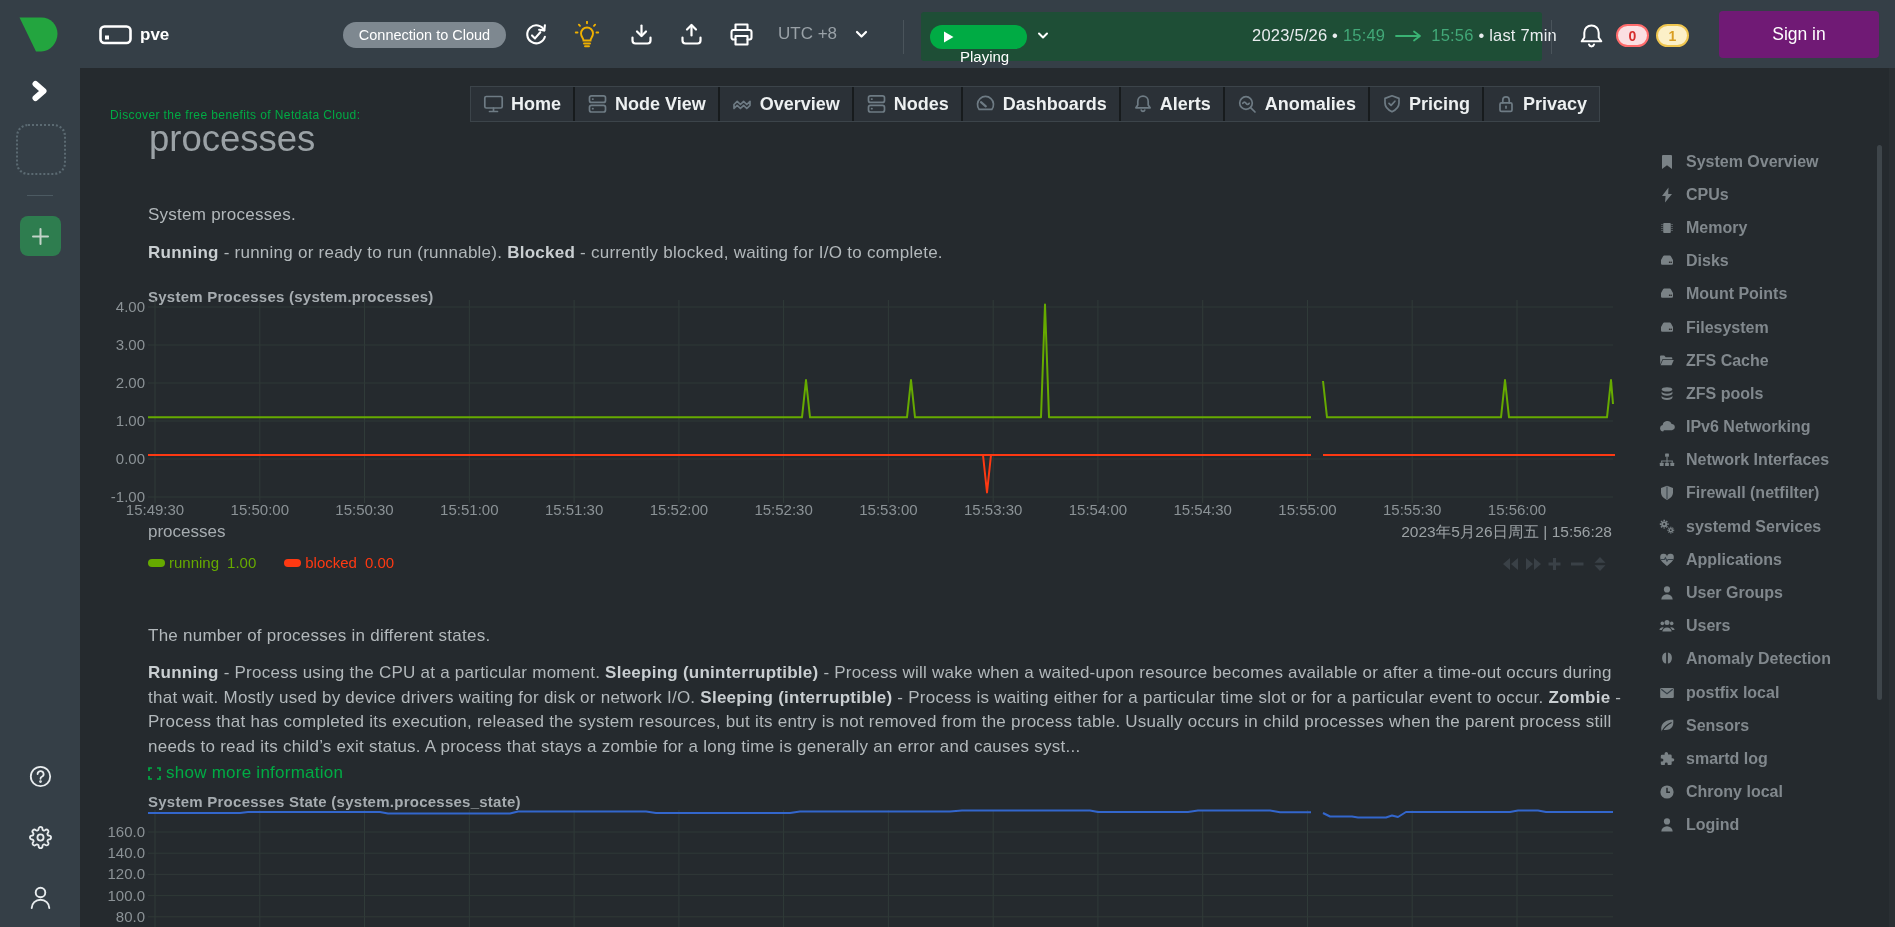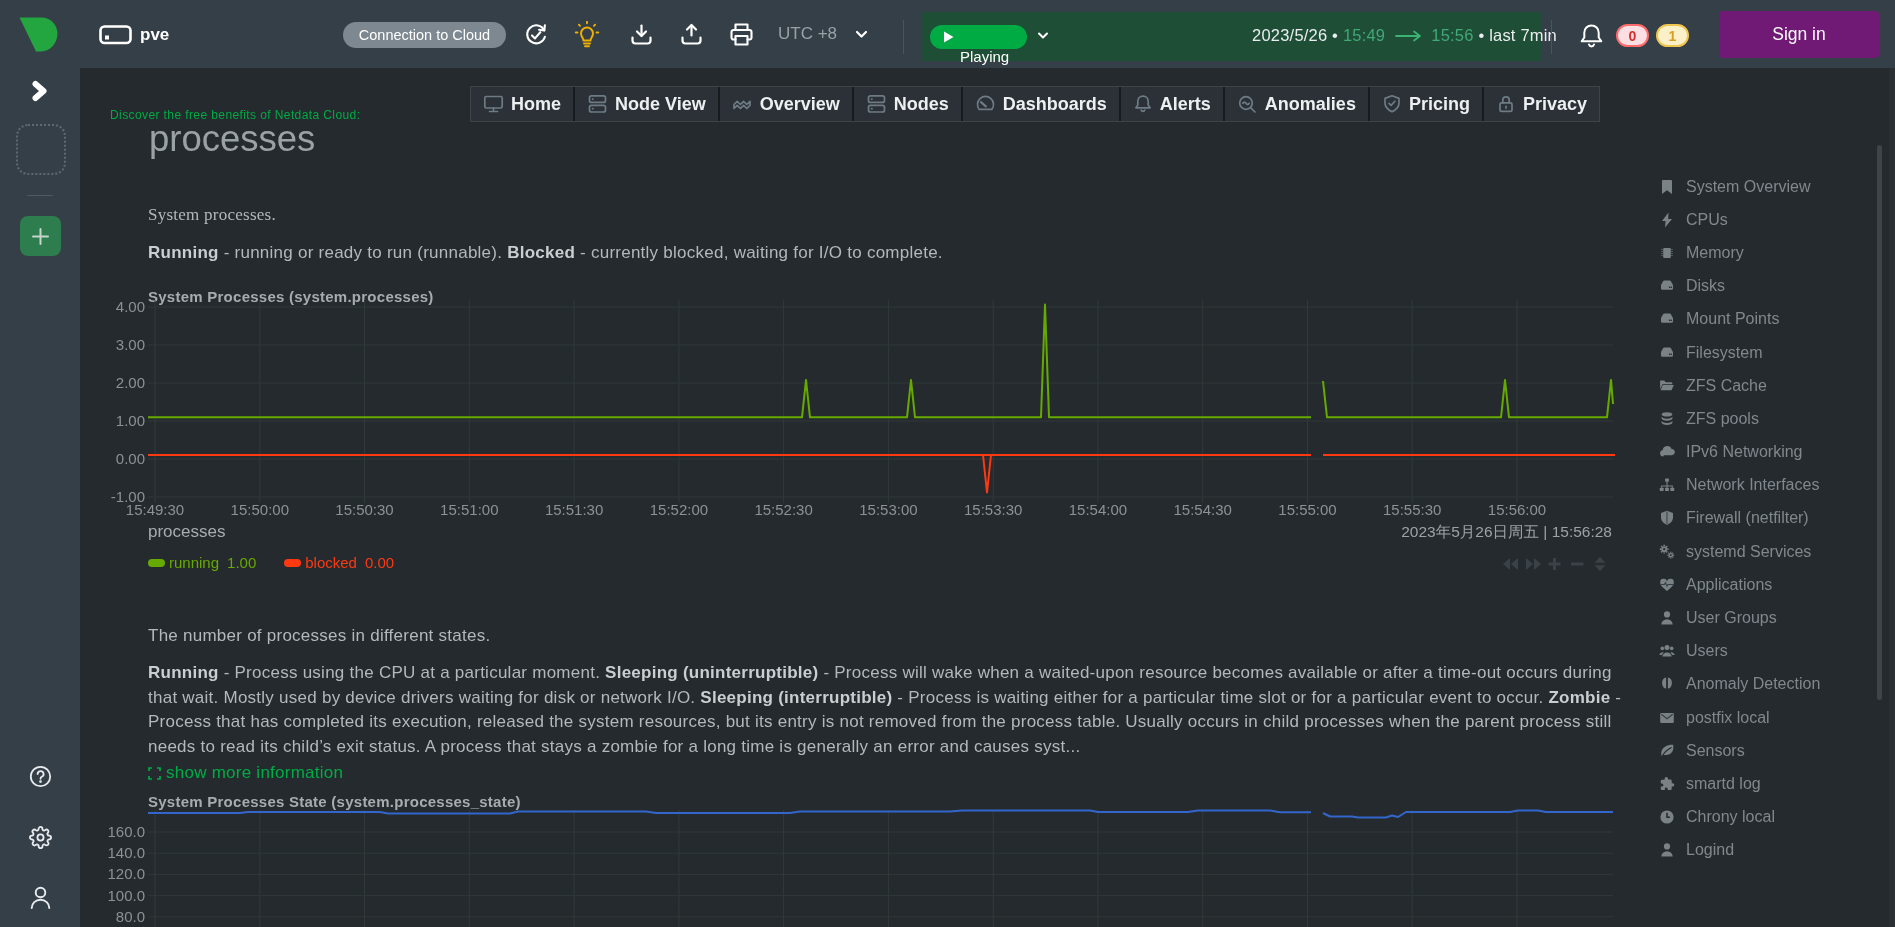--- a/index.html
+++ b/index.html
@@ -10,21 +10,21 @@
   #sidebar { position:absolute; left:0; top:68px; width:80px; height:859px; background:#353F47; }
   #content { position:absolute; left:80px; top:68px; width:1815px; height:859px; background:#252A2E; }
   .vdiv { position:absolute; width:1px; background:#4A545B; }
   svg { display:block; }
   .tabbar { position:absolute; left:470px; top:86px; height:36px; display:flex;
     background:#2B3137; border:1px solid #3C444A; }
   .tab { display:flex; align-items:center; gap:7px; padding:0 12px; font-size:18px;
     color:#EDF0F1; font-weight:700; border-right:2px solid #171B1D; }
   .tab:last-child { border-right:none; }
   .tab svg { flex:none; }
-  .menu { position:absolute; left:1659px; top:170px; width:230px; list-style:none; }
+  .menu { position:absolute; left:1659px; top:145px; width:230px; list-style:none;font-weight:bold; }
   .menu li { height:33.2px; display:flex; align-items:center; gap:11px;
     font-size:16px; color:#81888D; }
   .menu li svg { flex:none; width:16px; height:16px; }
 </style>
 </head>
 <body>
 <div id="content"></div>
 <div id="topbar">
   <svg class="abs" style="left:19px; top:17px;" width="39" height="35" viewBox="0 0 39 35">
     <path d="M0.5,0.5 L22.5,0.5 C31.5,0.5 38.5,7.8 38.5,16.8 C38.5,25.8 31.3,34.5 22.3,34.5 L17,34.5 Z" fill="#23A53F"></path>
@@ -159,21 +159,21 @@
         <path d="M7,9.3 l2.1,2.1 l3.8,-4.2"></path>
       </svg>Pricing</div>
   <div class="tab"><svg width="20" height="20" viewBox="0 0 20 20" fill="none" stroke="#6E7B84" stroke-width="1.7" stroke-linecap="round">
         <rect x="4" y="8.8" width="12" height="8.6" rx="1.5"></rect>
         <path d="M6.8,8.8 V6 a3.2,3.2 0 0 1 6.4,0 v2.8"></path>
         <path d="M10,12.3 v1.8"></path>
       </svg>Privacy</div>
 </div>
 
 <div class="abs" style="left:149px; top:118px; font-size:36.5px; letter-spacing:0; color:#9BA2A6;">processes</div>
-<div class="abs" style="left:148px; top:205px; font-size:17px; letter-spacing:0.25px; color:#B2B8BB;font-family:Liberation Serif, serif;">System processes.</div>
+<div class="abs" style="left:148px; top:205px; font-size:17px; letter-spacing:0.25px; color:#B2B8BB;">System processes.</div>
 <div class="abs" style="left:148px; top:243px; font-size:17px; letter-spacing:0.25px; color:#B2B8BB;"><b style="color:#C9CED1;">Running</b> - running or ready to run (runnable). <b style="color:#C9CED1;">Blocked</b> - currently blocked, waiting for I/O to complete.</div>
 <div class="abs" style="left:148px; top:288px; font-size:15px; letter-spacing:0.25px; font-weight:bold; color:#A6ACB0;">System Processes (system.processes)</div>
 <div id="chart1" class="abs" style="left:90px; top:296px;text-align:right;">
 <svg width="1530" height="222" viewBox="0 0 1530 222">
   <g stroke="#303B39" stroke-width="1">
     <line x1="65" y1="4" x2="65" y2="207"></line>
         <line x1="169.8" y1="4" x2="169.8" y2="207"></line>
         <line x1="274.5" y1="4" x2="274.5" y2="207"></line>
         <line x1="379.3" y1="4" x2="379.3" y2="207"></line>
         <line x1="484.1" y1="4" x2="484.1" y2="207"></line>

